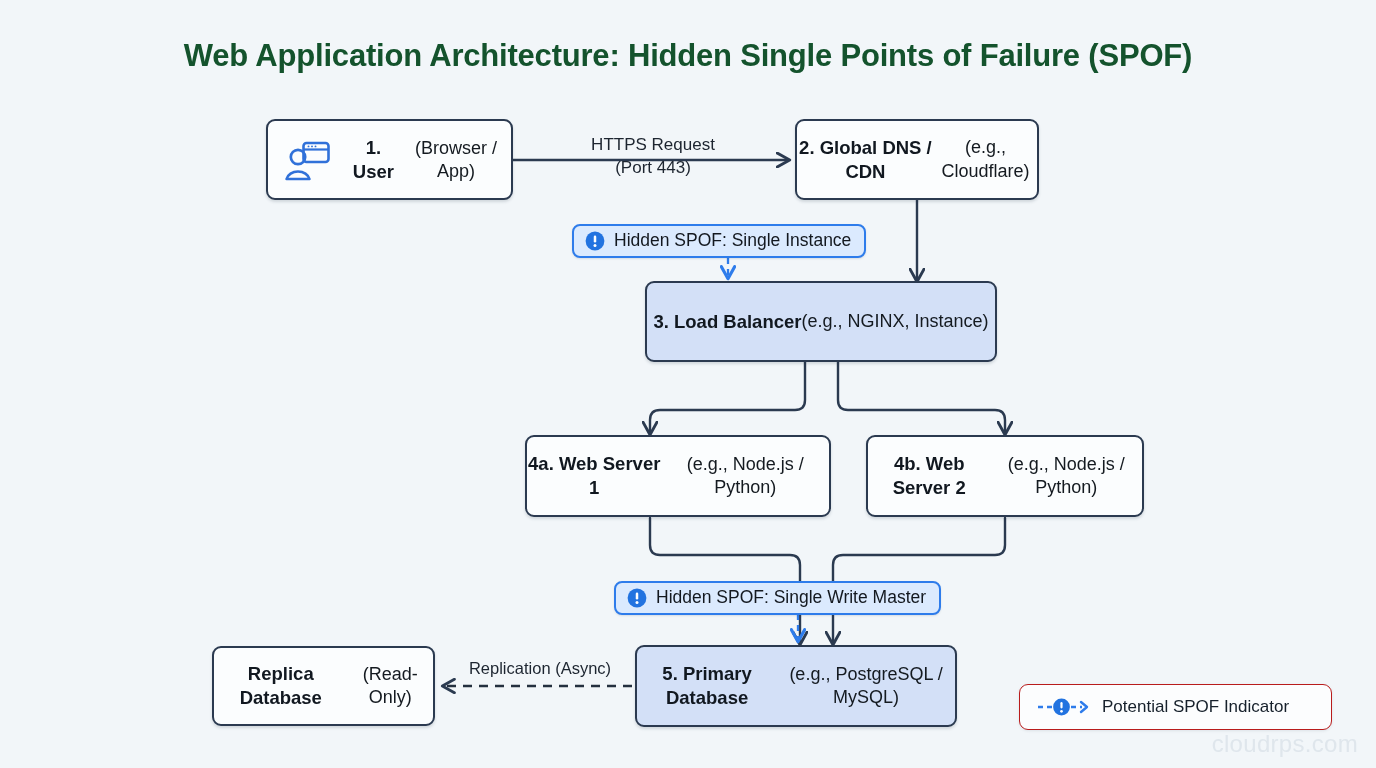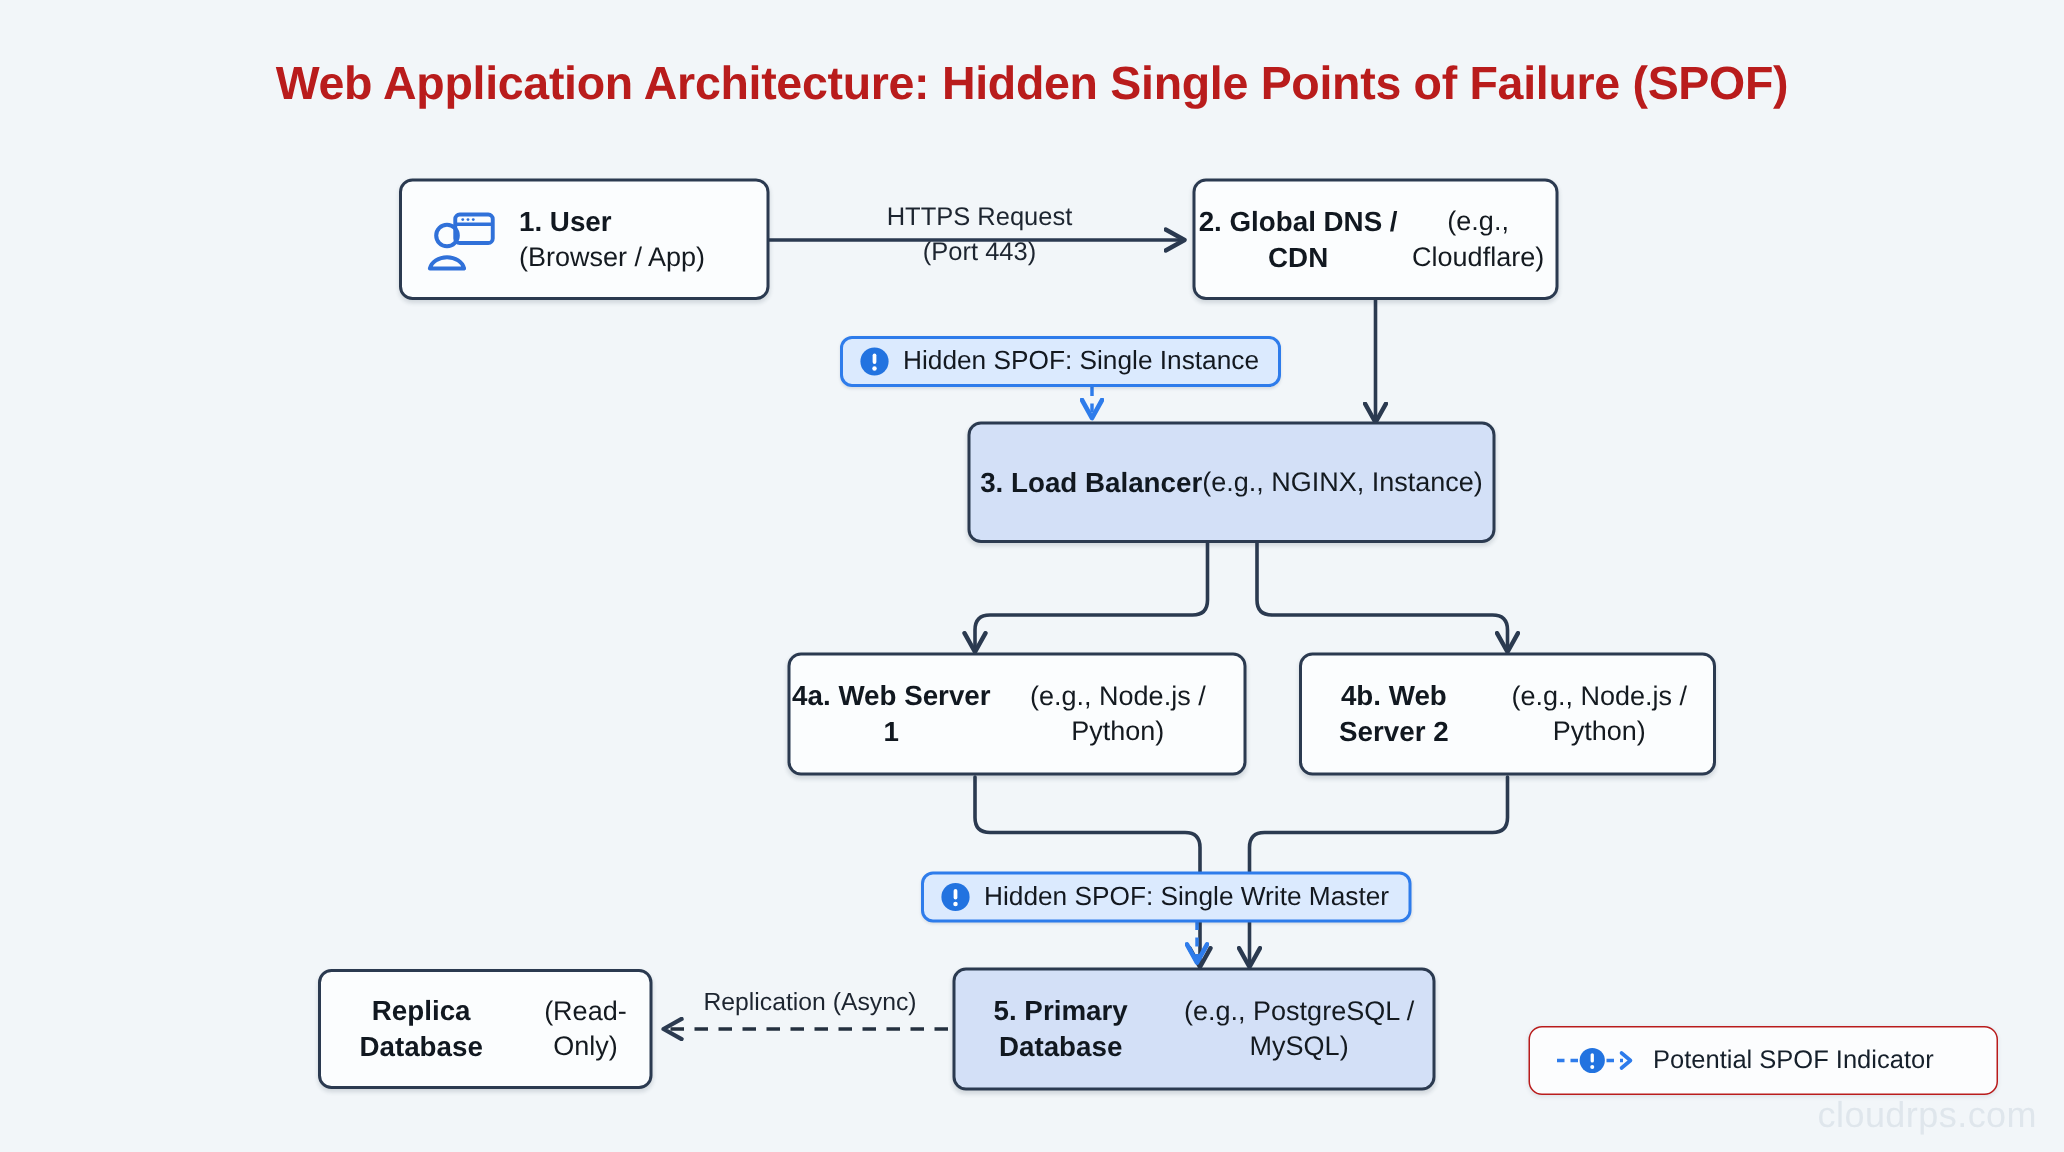--- a/index.html
+++ b/index.html
@@ -28,21 +28,21 @@
     pointer-events: none;
   }
   .title {
     position: absolute;
     left: 0;
     top: 38px;
     width: 1376px;
     text-align: center;
     font-size: 31px;
     font-weight: bold;
-    color: #b91c1c;
+    color: #14532d;
     letter-spacing: -0.2px;
   }
   .node {
     position: absolute;
     box-sizing: border-box;
     border: 2.5px solid #2b3a50;
     border-radius: 9px;
     background: #fbfdfe;
     box-shadow: 0 2px 3px rgba(40,55,75,0.16);
     display: flex;
@@ -66,22 +66,22 @@
     background: #d3e0f7;
   }
   .node.with-icon {
     flex-direction: row;
     justify-content: flex-start;
     gap: 14px;
     padding-left: 16px;
   }
   .node.with-icon .labels {
     display: flex;
-    flex-direction: column;
-    align-items: flex-start;
+    flex-direction: row;
+    align-items: flex-end;
     flex: 1;
   }
   .user-icon {
     flex: 0 0 auto;
     width: 48px;
     height: 44px;
     display: block;
   }
 
   
@@ -251,21 +251,21 @@
 
   <div class="edge-label" style="left:533px; top:134px; width:240px;">
     <div>HTTPS Request</div>
     <div>(Port 443)</div>
   </div>
 
   <div class="edge-label" style="left:447px; top:657px; width:186px; font-size:16.5px;">
     <div>Replication (Async)</div>
   </div>
 
-  <div class="badge" style="left:560px; top:224px; height:34px;">
+  <div class="badge" style="left:572px; top:224px; height:34px;">
     <svg class="bang" viewBox="0 0 20 20">
       <circle cx="10" cy="10" r="9.4" fill="#2273e0"></circle>
       <rect x="8.75" y="4.6" width="2.5" height="7" rx="1.25" fill="#ffffff"></rect>
       <circle cx="10" cy="14.6" r="1.5" fill="#ffffff"></circle>
     </svg>
     <span>Hidden SPOF: Single Instance</span>
   </div>
 
   <div class="badge" style="left:614px; top:581px; height:34px;">
     <svg class="bang" viewBox="0 0 20 20">

